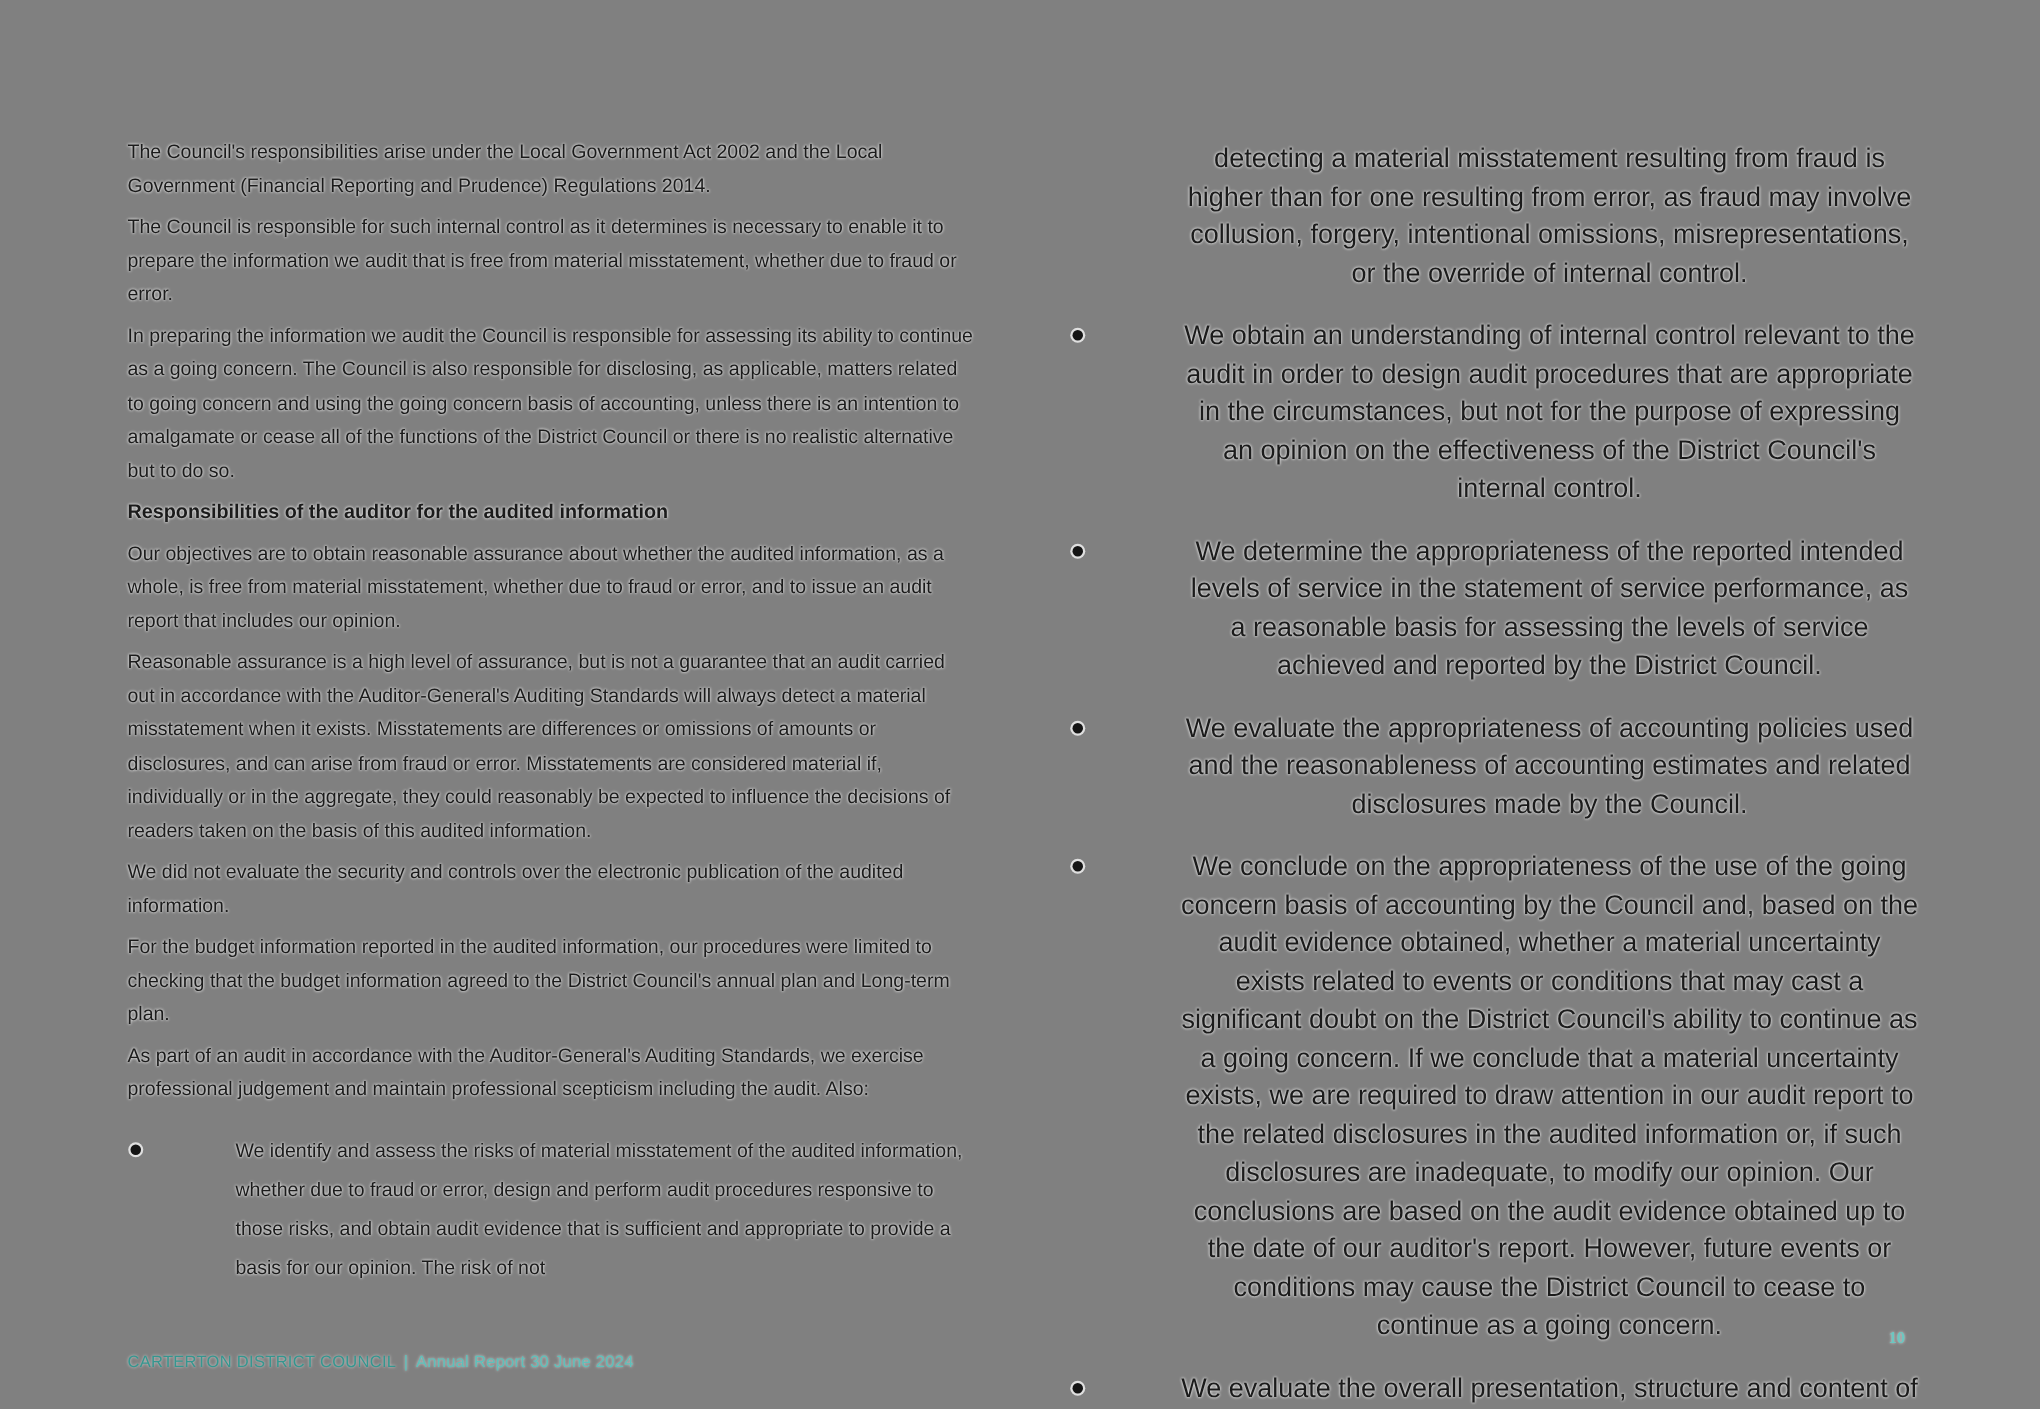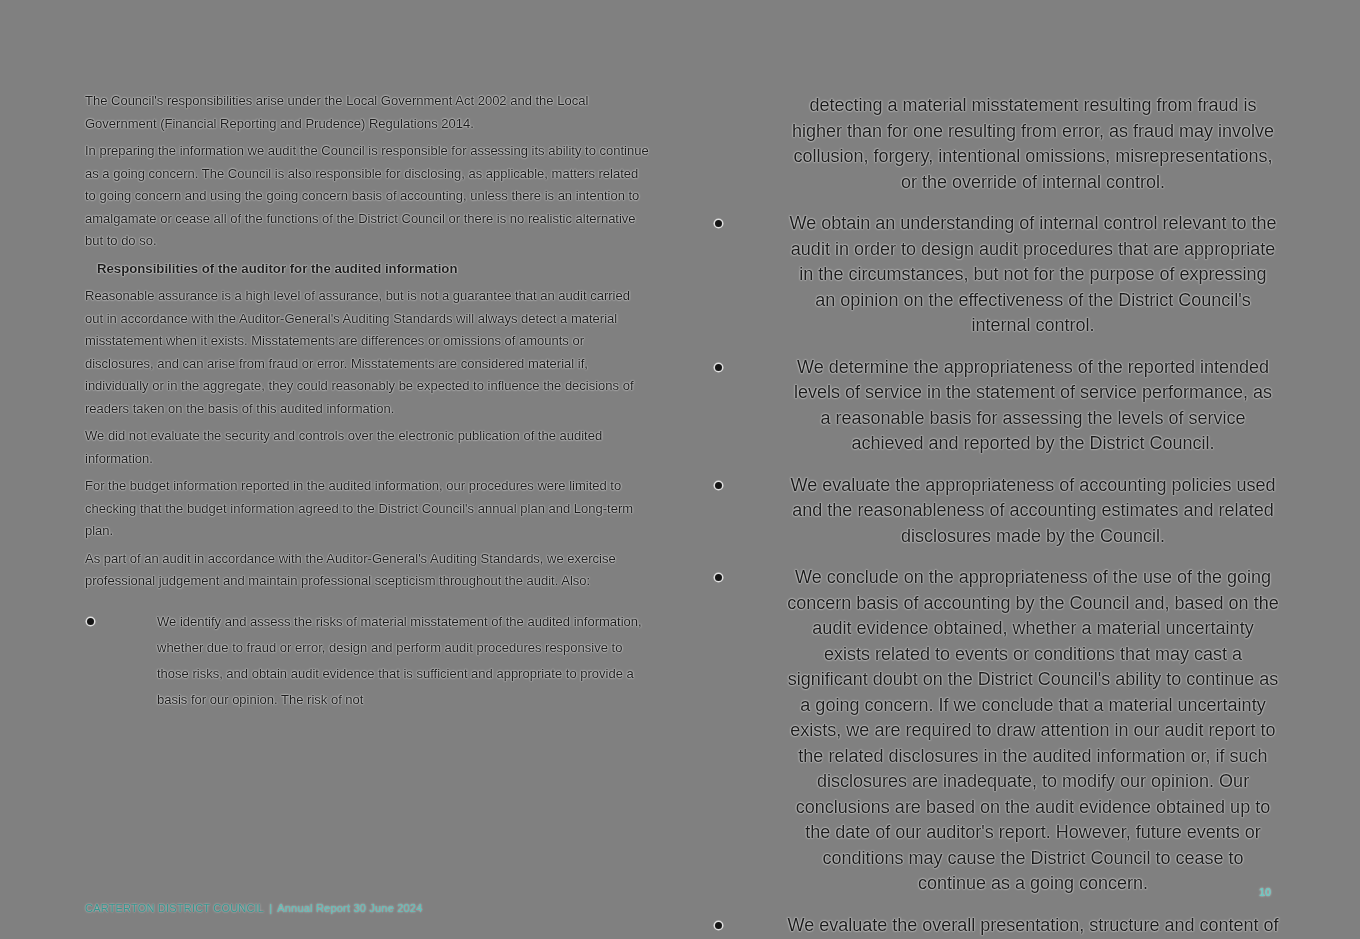--- a/index.html
+++ b/index.html
@@ -34,21 +34,21 @@
   .col-right {
     left: 713px;
     top: 93px;
     width: 566px;
     font-size: 18px;
     line-height: 25.5px;
     text-align: center;
   }
   .para { margin: 0 0 5px 0; }
   .heading {
-    margin: 0 0 5px 12px;
+    margin: 0 0 5px 0;
     font-size: 13.2px;
     font-weight: bold;
     line-height: 22.5px;
   }
   .bullet {
     position: relative;
     margin: 16px 0 5px 0;
     padding-left: 72px;
     line-height: 26px;
   }
@@ -78,35 +78,38 @@
   .footer .sep      { color: #5ec0ba; padding: 0 5px; }
   .footer .report   { color: #5ec0ba; }
   .page-number {
     position: absolute;
     left: 1259px;
     top: 886px;
     font-size: 11px;
     font-weight: bold;
     color: #6cc7c1;
     text-shadow: 0 0 2px rgba(255,255,255,0.7);
+    font-family: Liberation Serif, serif;
   }
 </style>
 </head>
 <body>
 
 <div class="doc-page">
 
   <div class="col col-left halo">
     <p class="para">The Council's responsibilities arise under the Local Government Act 2002 and the Local Government (Financial Reporting and Prudence) Regulations 2014.</p>
+    <p class="para">The Council is responsible for such internal control as it determines is necessary to enable it to prepare the information we audit that is free from material misstatement, whether due to fraud or error.</p>
     <p class="para">In preparing the information we audit the Council is responsible for assessing its ability to continue as a going concern. The Council is also responsible for disclosing, as applicable, matters related to going concern and using the going concern basis of accounting, unless there is an intention to amalgamate or cease all of the functions of the District Council or there is no realistic alternative but to do so.</p>
     <h2 class="heading">Responsibilities of the auditor for the audited information</h2>
+    <p class="para">Our objectives are to obtain reasonable assurance about whether the audited information, as a whole, is free from material misstatement, whether due to fraud or error, and to issue an audit report that includes our opinion.</p>
     <p class="para">Reasonable assurance is a high level of assurance, but is not a guarantee that an audit carried out in accordance with the Auditor-General's Auditing Standards will always detect a material misstatement when it exists. Misstatements are differences or omissions of amounts or disclosures, and can arise from fraud or error. Misstatements are considered material if, individually or in the aggregate, they could reasonably be expected to influence the decisions of readers taken on the basis of this audited information.</p>
     <p class="para">We did not evaluate the security and controls over the electronic publication of the audited information.</p>
     <p class="para">For the budget information reported in the audited information, our procedures were limited to checking that the budget information agreed to the District Council's annual plan and Long-term plan.</p>
-    <p class="para">As part of an audit in accordance with the Auditor-General's Auditing Standards, we exercise professional judgement and maintain professional scepticism throughout the audit. Also:</p>
+    <p class="para">As part of an audit in accordance with the Auditor-General's Auditing Standards, we exercise professional judgement and maintain professional scepticism including the audit. Also:</p>
     <div class="bullet">
       <span class="dot"></span>
       <span>We identify and assess the risks of material misstatement of the audited information, whether due to fraud or error, design and perform audit procedures responsive to those risks, and obtain audit evidence that is sufficient and appropriate to provide a basis for our opinion. The risk of not</span>
     </div>
   </div>
 
   <div class="col col-right halo">
     <p class="cont">detecting a material misstatement resulting from fraud is higher than for one resulting from error, as fraud may involve collusion, forgery, intentional omissions, misrepresentations, or the override of internal control.</p>
     <div class="bullet">
       <span class="dot"></span>

